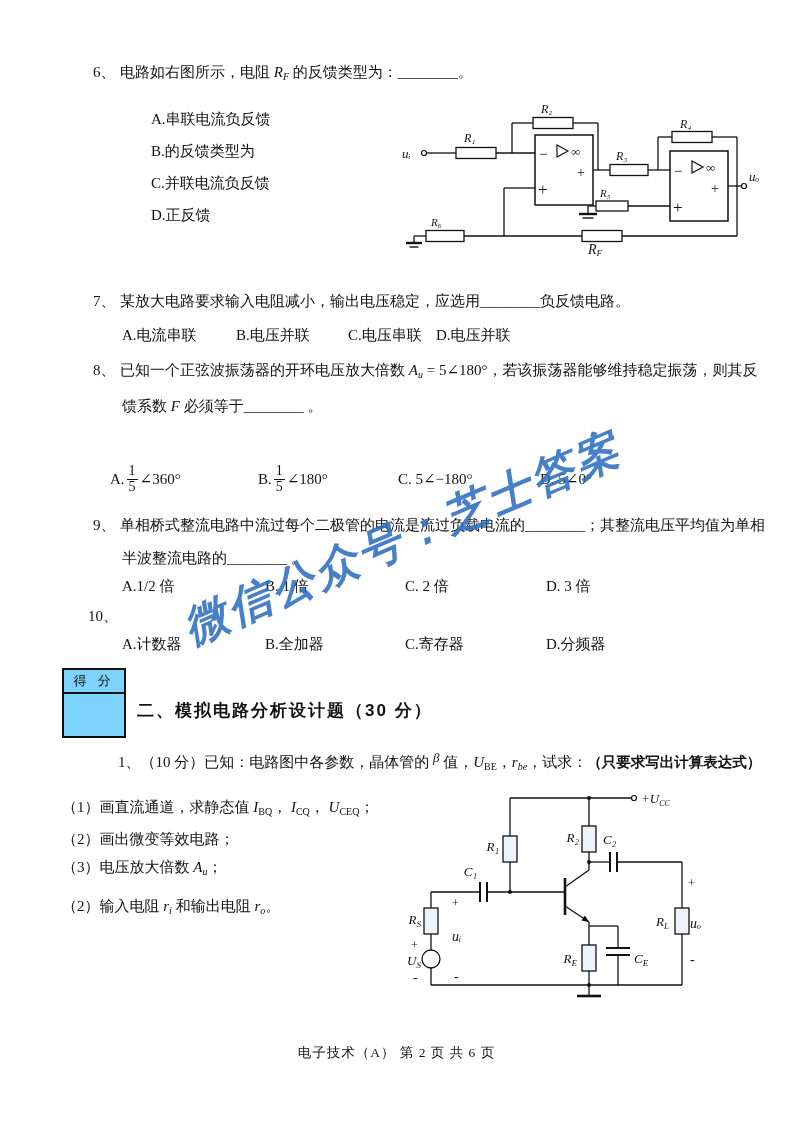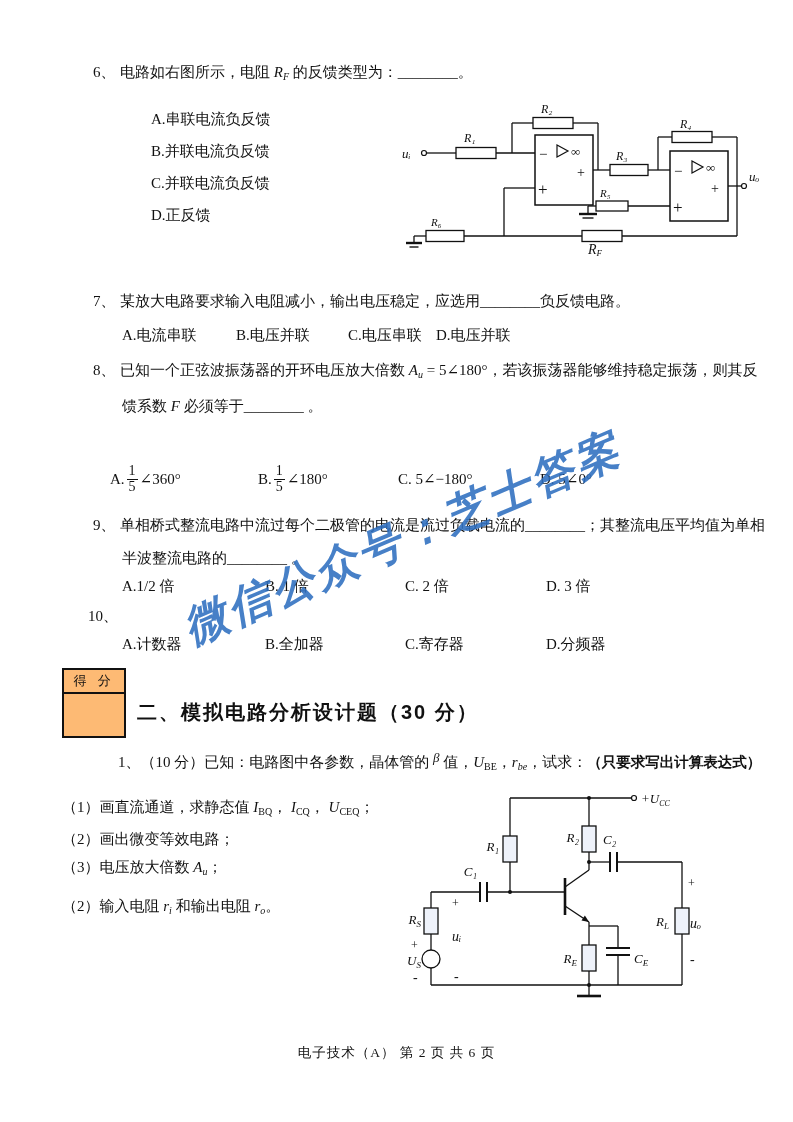--- a/index.html
+++ b/index.html
@@ -11,43 +11,43 @@
   .opt-flex{display:flex;align-items:center;height:46px;}
   .seg-n{}
   .seg-i{font-style:italic;}
   .seg-b{font-weight:700;font-family:"Liberation Sans","DejaVu Sans",sans-serif;font-size:14.5px;}
   .seg-s{font-size:10px;vertical-align:-3px;}
   .seg-is{font-size:10px;vertical-align:-3px;font-style:italic;}
   .seg-isup{font-style:italic;font-size:13px;vertical-align:5px;}
   .frac{display:inline-flex;flex-direction:column;align-items:center;line-height:1.05;
         vertical-align:middle;margin:0 2px;font-size:14px;}
   .frac span + span{border-top:1px solid #111;padding:0 2px;}
-  .score-box{position:absolute;left:62px;top:668px;width:60px;height:66px;border:2px solid #111;background:#fdba74;}
+  .score-box{position:absolute;left:62px;top:668px;width:60px;height:66px;border:2px solid #111;background:#7dd3fc;}
   .score-box .cell-top{height:22px;border-bottom:2px solid #111;display:flex;align-items:center;
         justify-content:center;font-size:13px;letter-spacing:4px;}
   .score-box .cell-bottom{height:42px;}
   .sec-title{position:absolute;left:137px;top:699px;font-family:"Liberation Sans","DejaVu Sans",sans-serif;
-        font-weight:700;font-size:20px;letter-spacing:2px;color:#111;white-space:nowrap;}
+        font-weight:700;font-size:17px;letter-spacing:2px;color:#111;white-space:nowrap;}
   .watermark{position:absolute;left:152px;top:498px;width:500px;height:80px;display:flex;
         align-items:center;justify-content:center;font-size:44px;font-weight:700;font-style:italic;
         letter-spacing:3px;transform:rotate(-23deg);opacity:0.88;pointer-events:none;z-index:5;
         font-family:"Liberation Serif",serif;white-space:nowrap;}
   .footer{position:absolute;left:0;top:1044px;width:793px;text-align:center;font-size:13.5px;
         letter-spacing:1px;color:#111;}
   svg text{fill:#111;}
 </style>
 </head>
 <body>
 
 <div class="page">
 
   <span class="q" style="left:93px;top:63px">6、</span>
   <span class="q" style="left:120px;top:63px"><span class="seg-n">电路如右图所示，电阻 </span><span class="seg-i">R</span><span class="seg-is">F</span><span class="seg-n"> 的反馈类型为：________。</span></span>
   <span class="opt" style="left:151px;top:110px">A.串联电流负反馈</span>
-  <span class="opt" style="left:151px;top:142px">B.并联电流负反馈</span>
+  <span class="opt" style="left:151px;top:142px">B.的反馈类型为</span>
   <span class="opt" style="left:151px;top:174px">C.并联电流负反馈</span>
   <span class="opt" style="left:151px;top:206px">D.正反馈</span>
 
   <svg class="abs" style="left:400px;top:96px" width="368" height="162" viewBox="0 0 368 162">
     <g stroke="#111" stroke-width="1.3" fill="none">
       <line x1="26.5" y1="57" x2="56" y2="57"></line>
       <line x1="96" y1="57" x2="135" y2="57"></line>
       <line x1="112" y1="57" x2="112" y2="27"></line>
       <line x1="112" y1="27" x2="133" y2="27"></line>
       <line x1="173" y1="27" x2="198" y2="27"></line>

